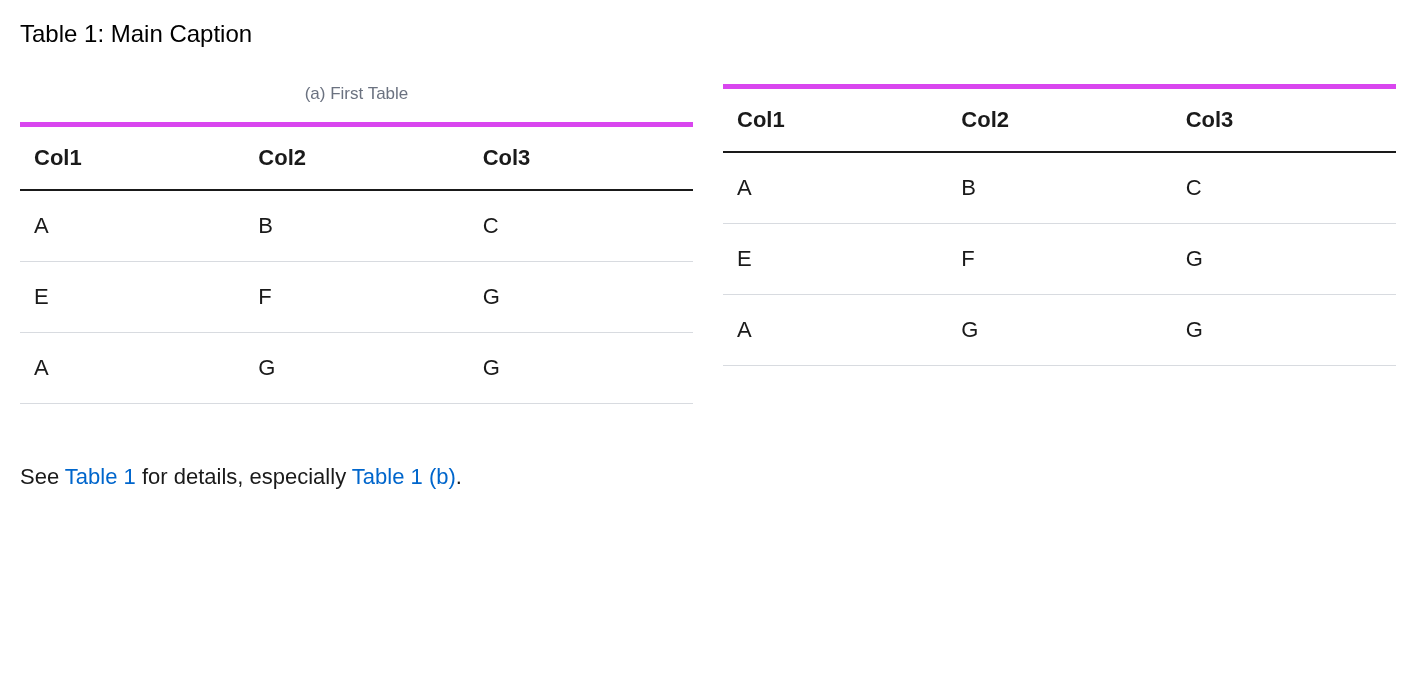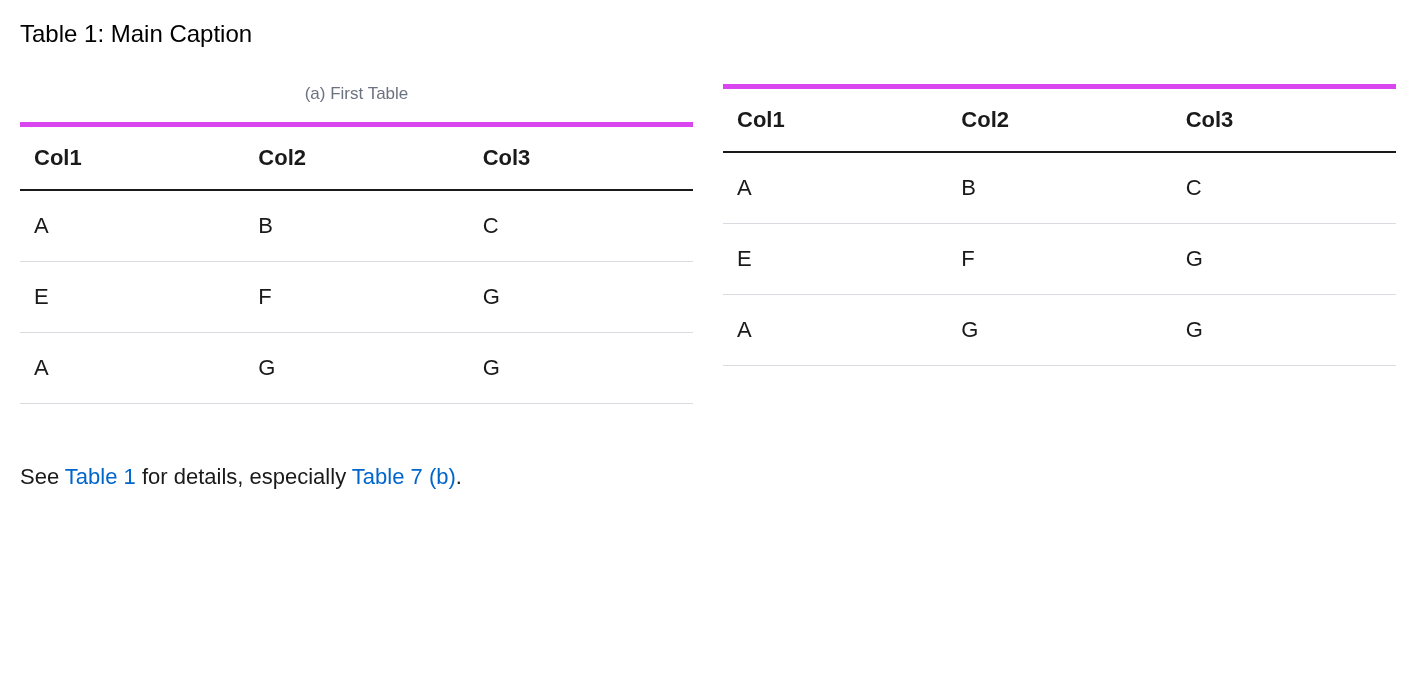--- a/index.html
+++ b/index.html
@@ -127,14 +127,14 @@
           <td>G</td>
           <td>G</td>
         </tr>
       </tbody>
     </table>
   </div>
 
 </div>
 
 <div class="footnote">
-  <span>See </span><a class="link">Table 1</a><span> for details, especially </span><a class="link">Table 7 (b)</a><span>.</span>
+  <span>See </span><a class="link">Table 1</a><span> for details, especially </span><a class="link">Table 1 (b)</a><span>.</span>
 </div>
 
 </body></html>

